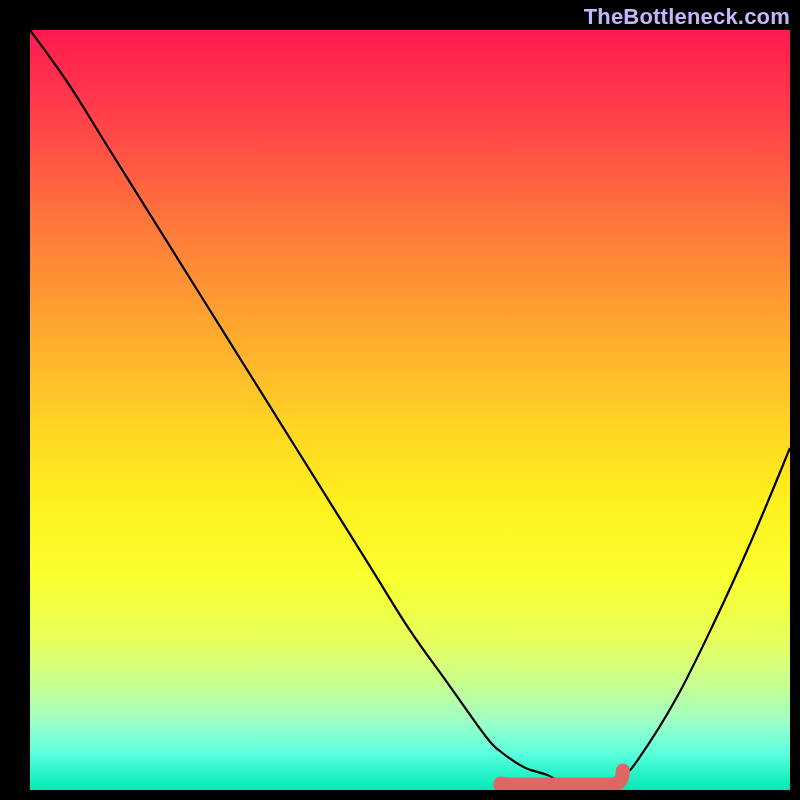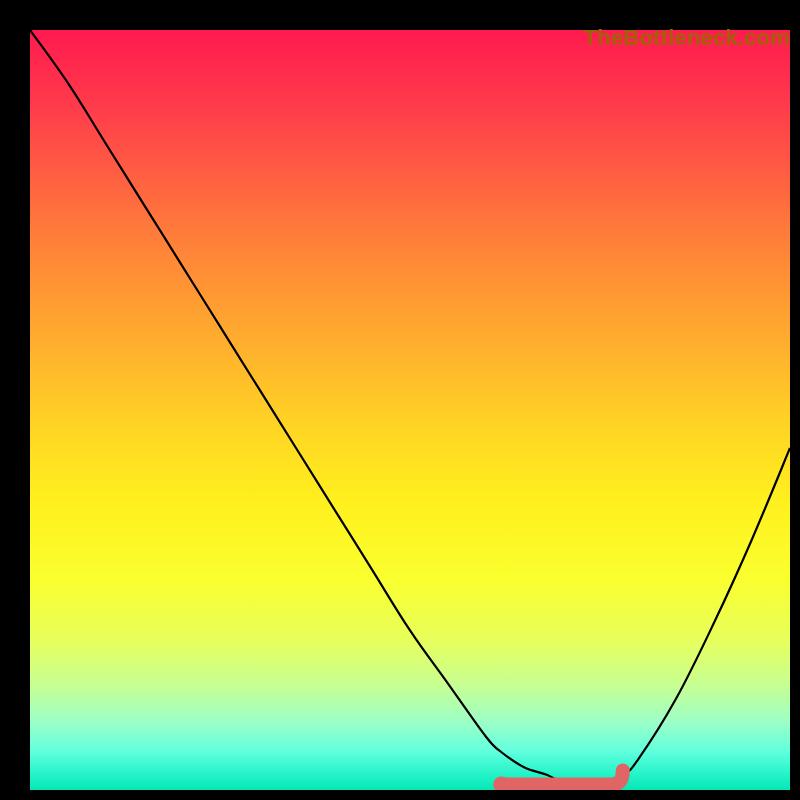--- a/index.html
+++ b/index.html
@@ -10,24 +10,23 @@
     height: 800px;
     background: #000;
   }
   .watermark {
     position: absolute;
     top: 4px;
     right: 10px;
     font-family: Arial, Helvetica, sans-serif;
     font-size: 22px;
     font-weight: 600;
-    color: #a16207;
+    color: #c4b5fd;
     letter-spacing: 0.2px;
     z-index: 20;
-    margin-top: 21px;
   }
   .plot-area {
     position: absolute;
     left: 30px;
     top: 30px;
     width: 760px;
     height: 760px;
     background: linear-gradient(to bottom,
       #ff1a4f 0%,
       #ff3b4b 10%,

